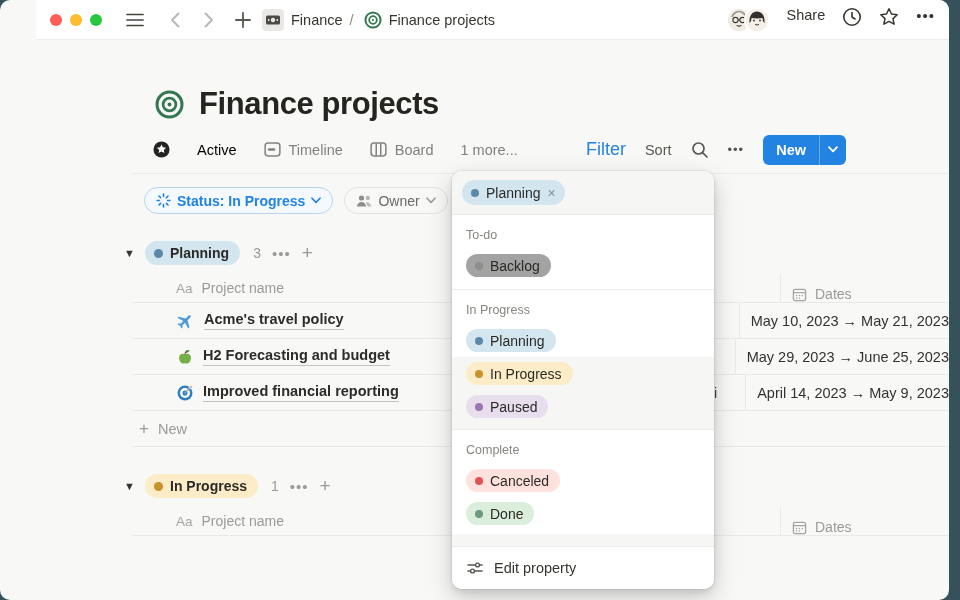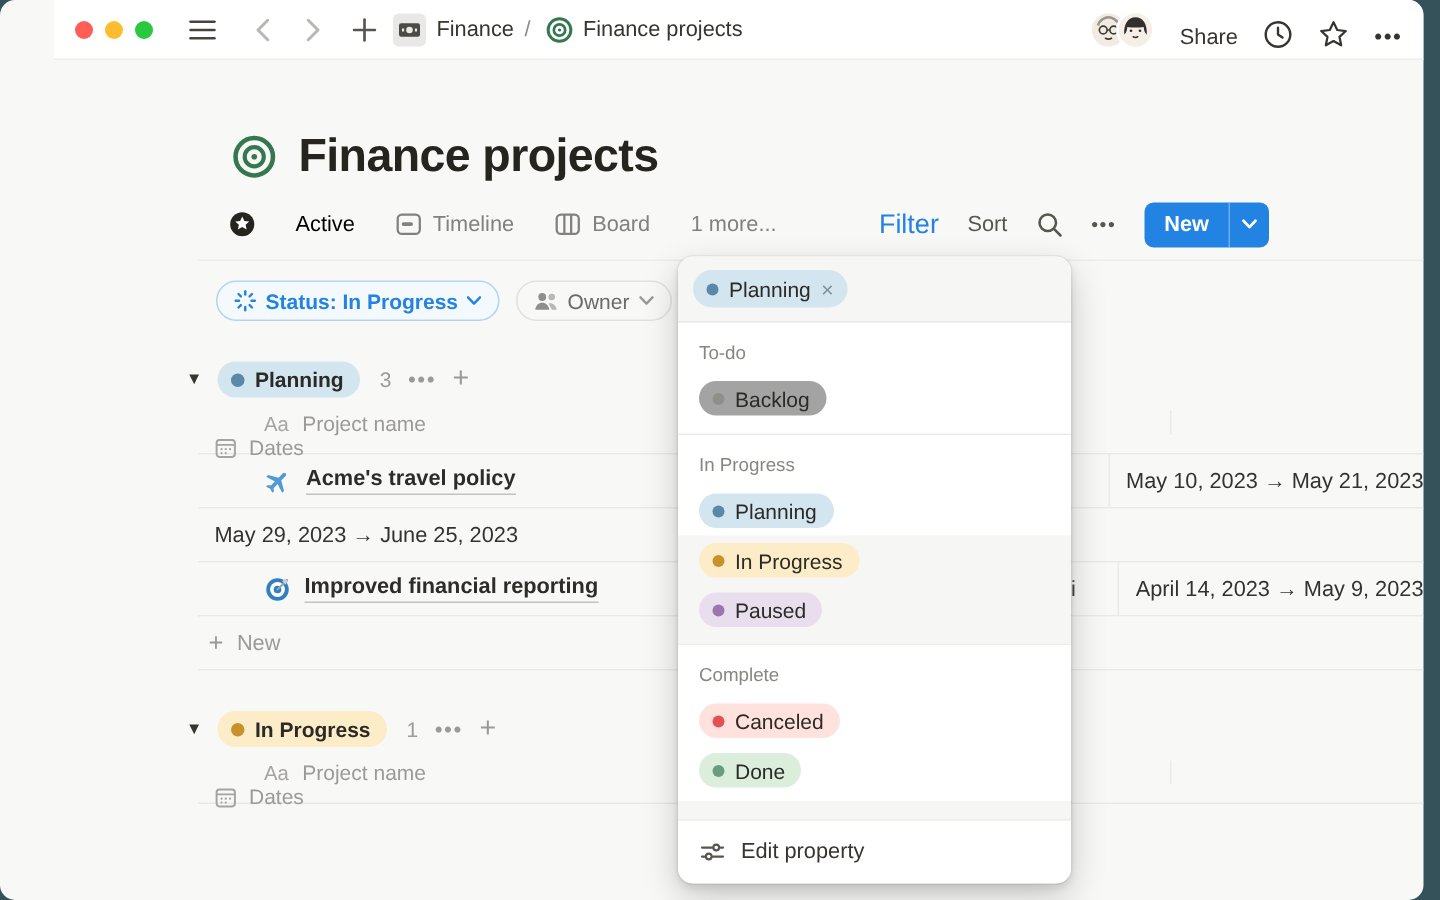--- a/index.html
+++ b/index.html
@@ -11,21 +11,21 @@
   
   .topbar { height:40px; background:#fff; border-bottom:1px solid #ededeb;
             display:flex; align-items:center; padding:0 14px; position:relative; z-index:10; }
   .tl { display:flex; gap:8px; margin-right:20px; }
   .tl span { width:12px; height:12px; border-radius:50%; display:block; }
   .icon-btn { display:flex; align-items:center; justify-content:center; width:26px; height:26px; border-radius:4px; }
   .navgrp { display:flex; align-items:center; gap:8px; margin-right:6px; }
   .bc { display:flex; align-items:center; gap:7px; font-size:14.5px; }
   .bc .pgicon { width:22px; height:22px; background:#e9e8e6; border-radius:4px;
                 display:flex; align-items:center; justify-content:center; }
-  .topbar-right { margin-left:auto; display:flex; align-items:flex-end; gap:17px; }
+  .topbar-right { margin-left:auto; display:flex; align-items:flex-start; gap:17px; }
   .avatars { display:flex; }
   .avatar { width:26px; height:26px; border-radius:50%; border:2px solid #fff; background:#f0e9df; }
   .avatar + .avatar { margin-left:-8px; }
   .share { font-size:14.5px; color:#37352f; }
 
   
   .page-head { display:flex; align-items:center; gap:15px; padding:46px 0 0 119px; }
   .page-head h1 { font-size:31px; font-weight:700; letter-spacing:-0.4px; color:#25241f; }
 
   
@@ -56,22 +56,22 @@
   
   .group { margin-left:88px; }
   .group-head { display:flex; align-items:center; gap:11px; height:26px; margin-top:26px; }
   .tri { font-size:11px; color:#37352f; width:10px; }
   .gpill { height:24px; border-radius:12px; padding:0 11px 0 9px; display:flex; align-items:center;
            gap:7px; font-size:14px; font-weight:700; color:#2b2a26; }
   .gpill .dot { width:9px; height:9px; border-radius:50%; }
   .gcount { color:#9b9a97; font-size:14px; margin-left:2px; }
   .gh-icon { color:#9b9a97; font-size:15px; }
   .gtable { margin-left:8px; }
-  .thead { display:flex; align-items:flex-start; height:29px; font-size:14px; color:#9b9a97;
-           border-bottom:1px solid #e9e9e7; margin-top:8px;flex-direction:column; }
+  .thead { display:flex; align-items:flex-end; height:29px; font-size:14px; color:#9b9a97;
+           border-bottom:1px solid #e9e9e7; margin-top:8px; }
   .thead .cname { border-right:1px solid #e9e9e7; }
   .cname { width:649px; height:100%; display:flex; align-items:center; gap:9px;
            padding-left:44px; position:relative; }
   .cdates { display:flex; align-items:center; gap:8px; padding-left:11px; white-space:nowrap; }
   .trow { display:flex; align-items:center; height:36px; border-bottom:1px solid #e9e9e7;
           font-size:14.5px; }
   .trow .cname { border-right:1px solid #e9e9e7; }
   .rtitle { font-weight:700; color:#2d2c28; border-bottom:1px solid rgba(55,53,47,.28);
             line-height:1.2; white-space:nowrap; }
   .owner-frag { position:absolute; right:28px; color:#45443f; font-weight:400; }
@@ -371,20 +371,31 @@
                 <path d="M21.5 14.6 13.6 10V4.8a1.6 1.6 0 0 0-3.2 0V10l-7.9 4.6v2.2l7.9-2.4v4.8l-2.1 1.6v1.9l3.7-1.1 3.7 1.1v-1.9l-2.1-1.6v-4.8l7.9 2.4z" fill="#4f9bd5"></path>
               </svg>
           </span>
           <span class="rtitle">Acme's travel policy</span>
           <span class="owner-frag">ms</span>
         </div>
         <div class="cdates">May 10, 2023 → May 21, 2023</div>
       </div>
 
       <div class="trow">
+        <div class="cname">
+          <span>
+            <svg width="18" height="18" viewBox="0 0 24 24">
+                <path d="M12 8.6c-1-.8-2.4-1.2-3.9-.9C5 8.3 3.6 11.3 4.2 14.5c.7 3.6 3 6.4 5.4 6.2.8-.1 1.6-.5 2.4-.5s1.6.4 2.4.5c2.4.2 4.7-2.6 5.4-6.2.6-3.2-.8-6.2-3.9-6.8-1.5-.3-2.9.1-3.9.9z" fill="#74b043"></path>
+                <path d="M12 8.2c.1-2.2 1.2-3.7 2.8-4.4" fill="none" stroke="#7c4a22" stroke-width="1.5" stroke-linecap="round"></path>
+                <path d="M13.1 5.6c.6-2 2.4-3 4.8-2.8-.2 2.3-1.7 3.7-4.5 3.7z" fill="#4c8b2d"></path>
+              </svg>
+          </span>
+          <span class="rtitle">H2 Forecasting and budget</span>
+          <span class="owner-frag"></span>
+        </div>
         <div class="cdates">May 29, 2023 → June 25, 2023</div>
       </div>
 
       <div class="trow">
         <div class="cname">
           <span>
             <svg width="18" height="18" viewBox="0 0 24 24">
                 <circle cx="12" cy="12" r="10" fill="#2f7fc1"></circle>
                 <circle cx="12" cy="12" r="6.6" fill="#fff"></circle>
                 <circle cx="12" cy="12" r="3.4" fill="#2f7fc1"></circle>

